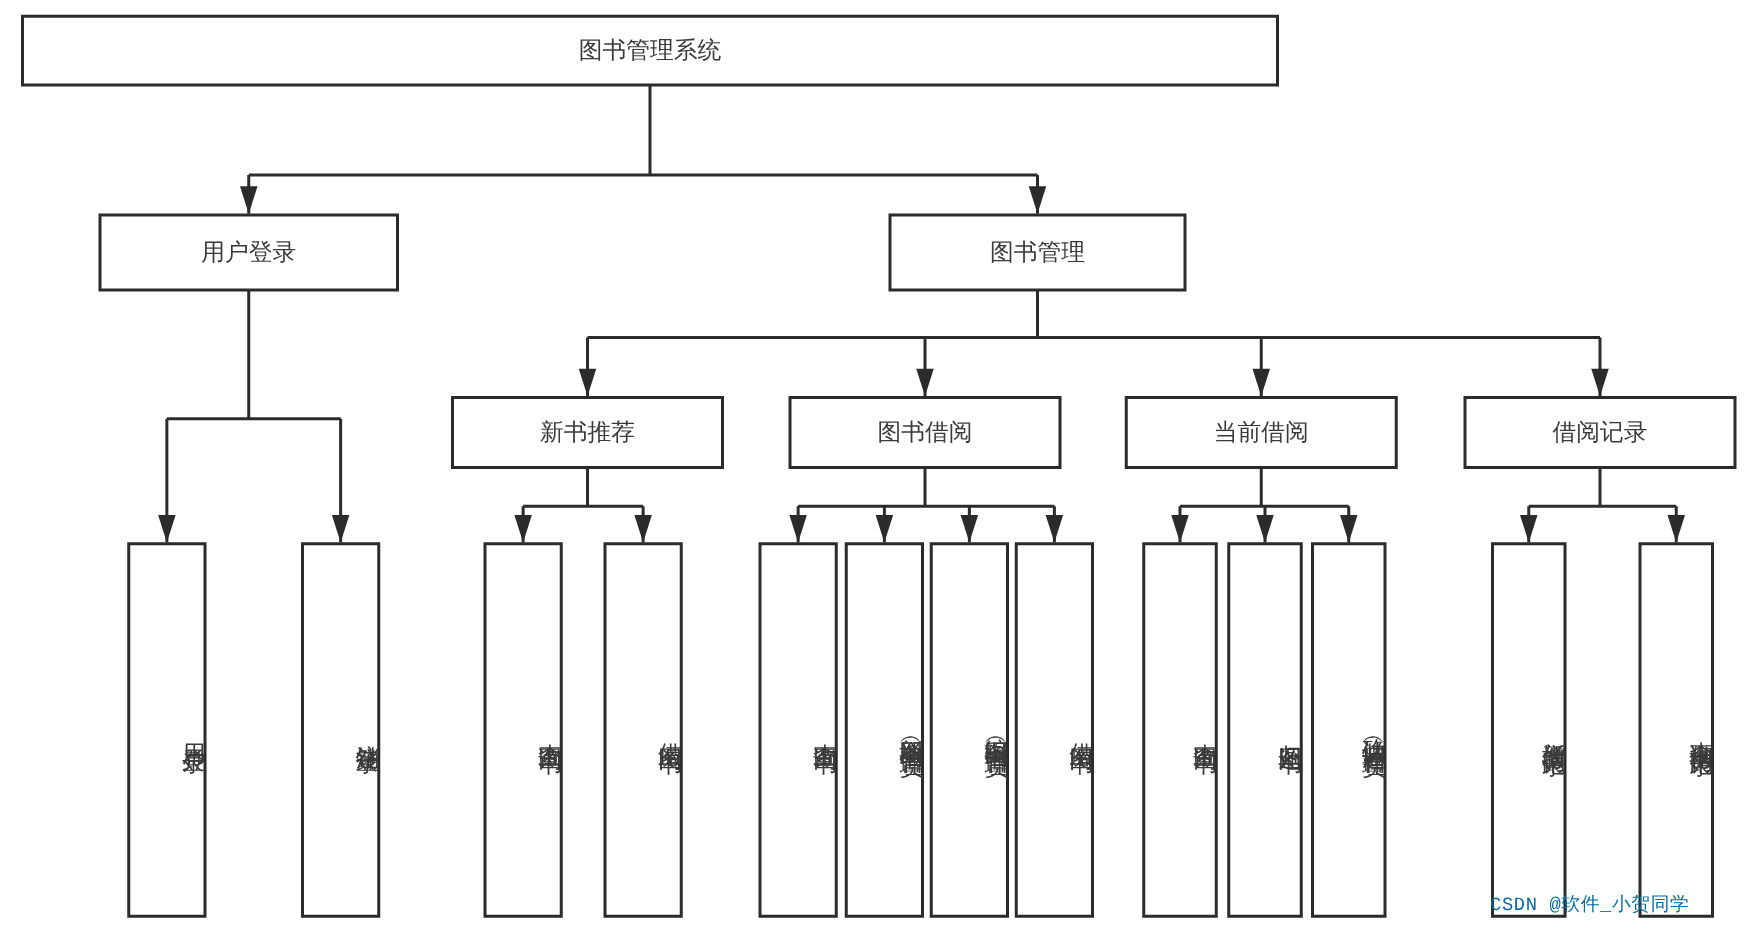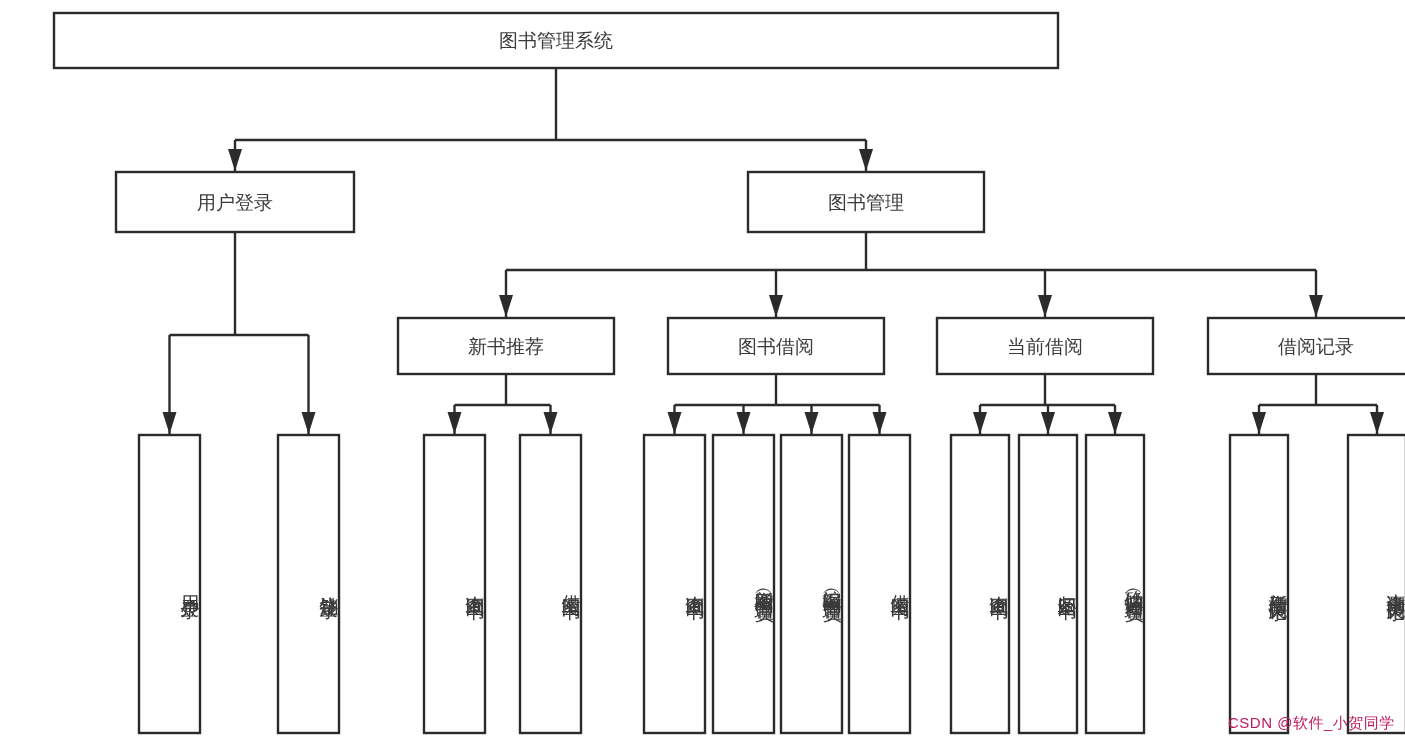--- a/index.html
+++ b/index.html
@@ -11,21 +11,20 @@
     width: 1405px;
     height: 747px;
     font-family: "DejaVu Sans", "Liberation Sans", sans-serif;
     overflow: hidden;
   }
   #diagram-root {
     position: relative;
     width: 1145px;
     height: 747px;
     background: #ffffff;
-    margin-left: 36px;
   }
   svg.diagram-svg {
     position: absolute;
     top: 0;
     left: 0;
     width: 1405px;
     height: 747px;
     display: block;
   }
   .node-box {
@@ -60,23 +59,23 @@
     letter-spacing: 2px;
     line-height: 1;
     white-space: nowrap;
     display: flex;
     align-items: flex-start;
     justify-content: center;
     pointer-events: none;
   }
   .watermark {
     position: absolute;
-    font-family: Liberation Sans, sans-serif;
+    font-family: Liberation Mono, monospace;
     font-size: 15px;
-    color: #be185d;
+    color: #0369a1;
     white-space: nowrap;
     letter-spacing: 0.5px;
     text-align: right;
   }
 </style>
 </head>
 <body>
 
 <div id="diagram-root">
 

